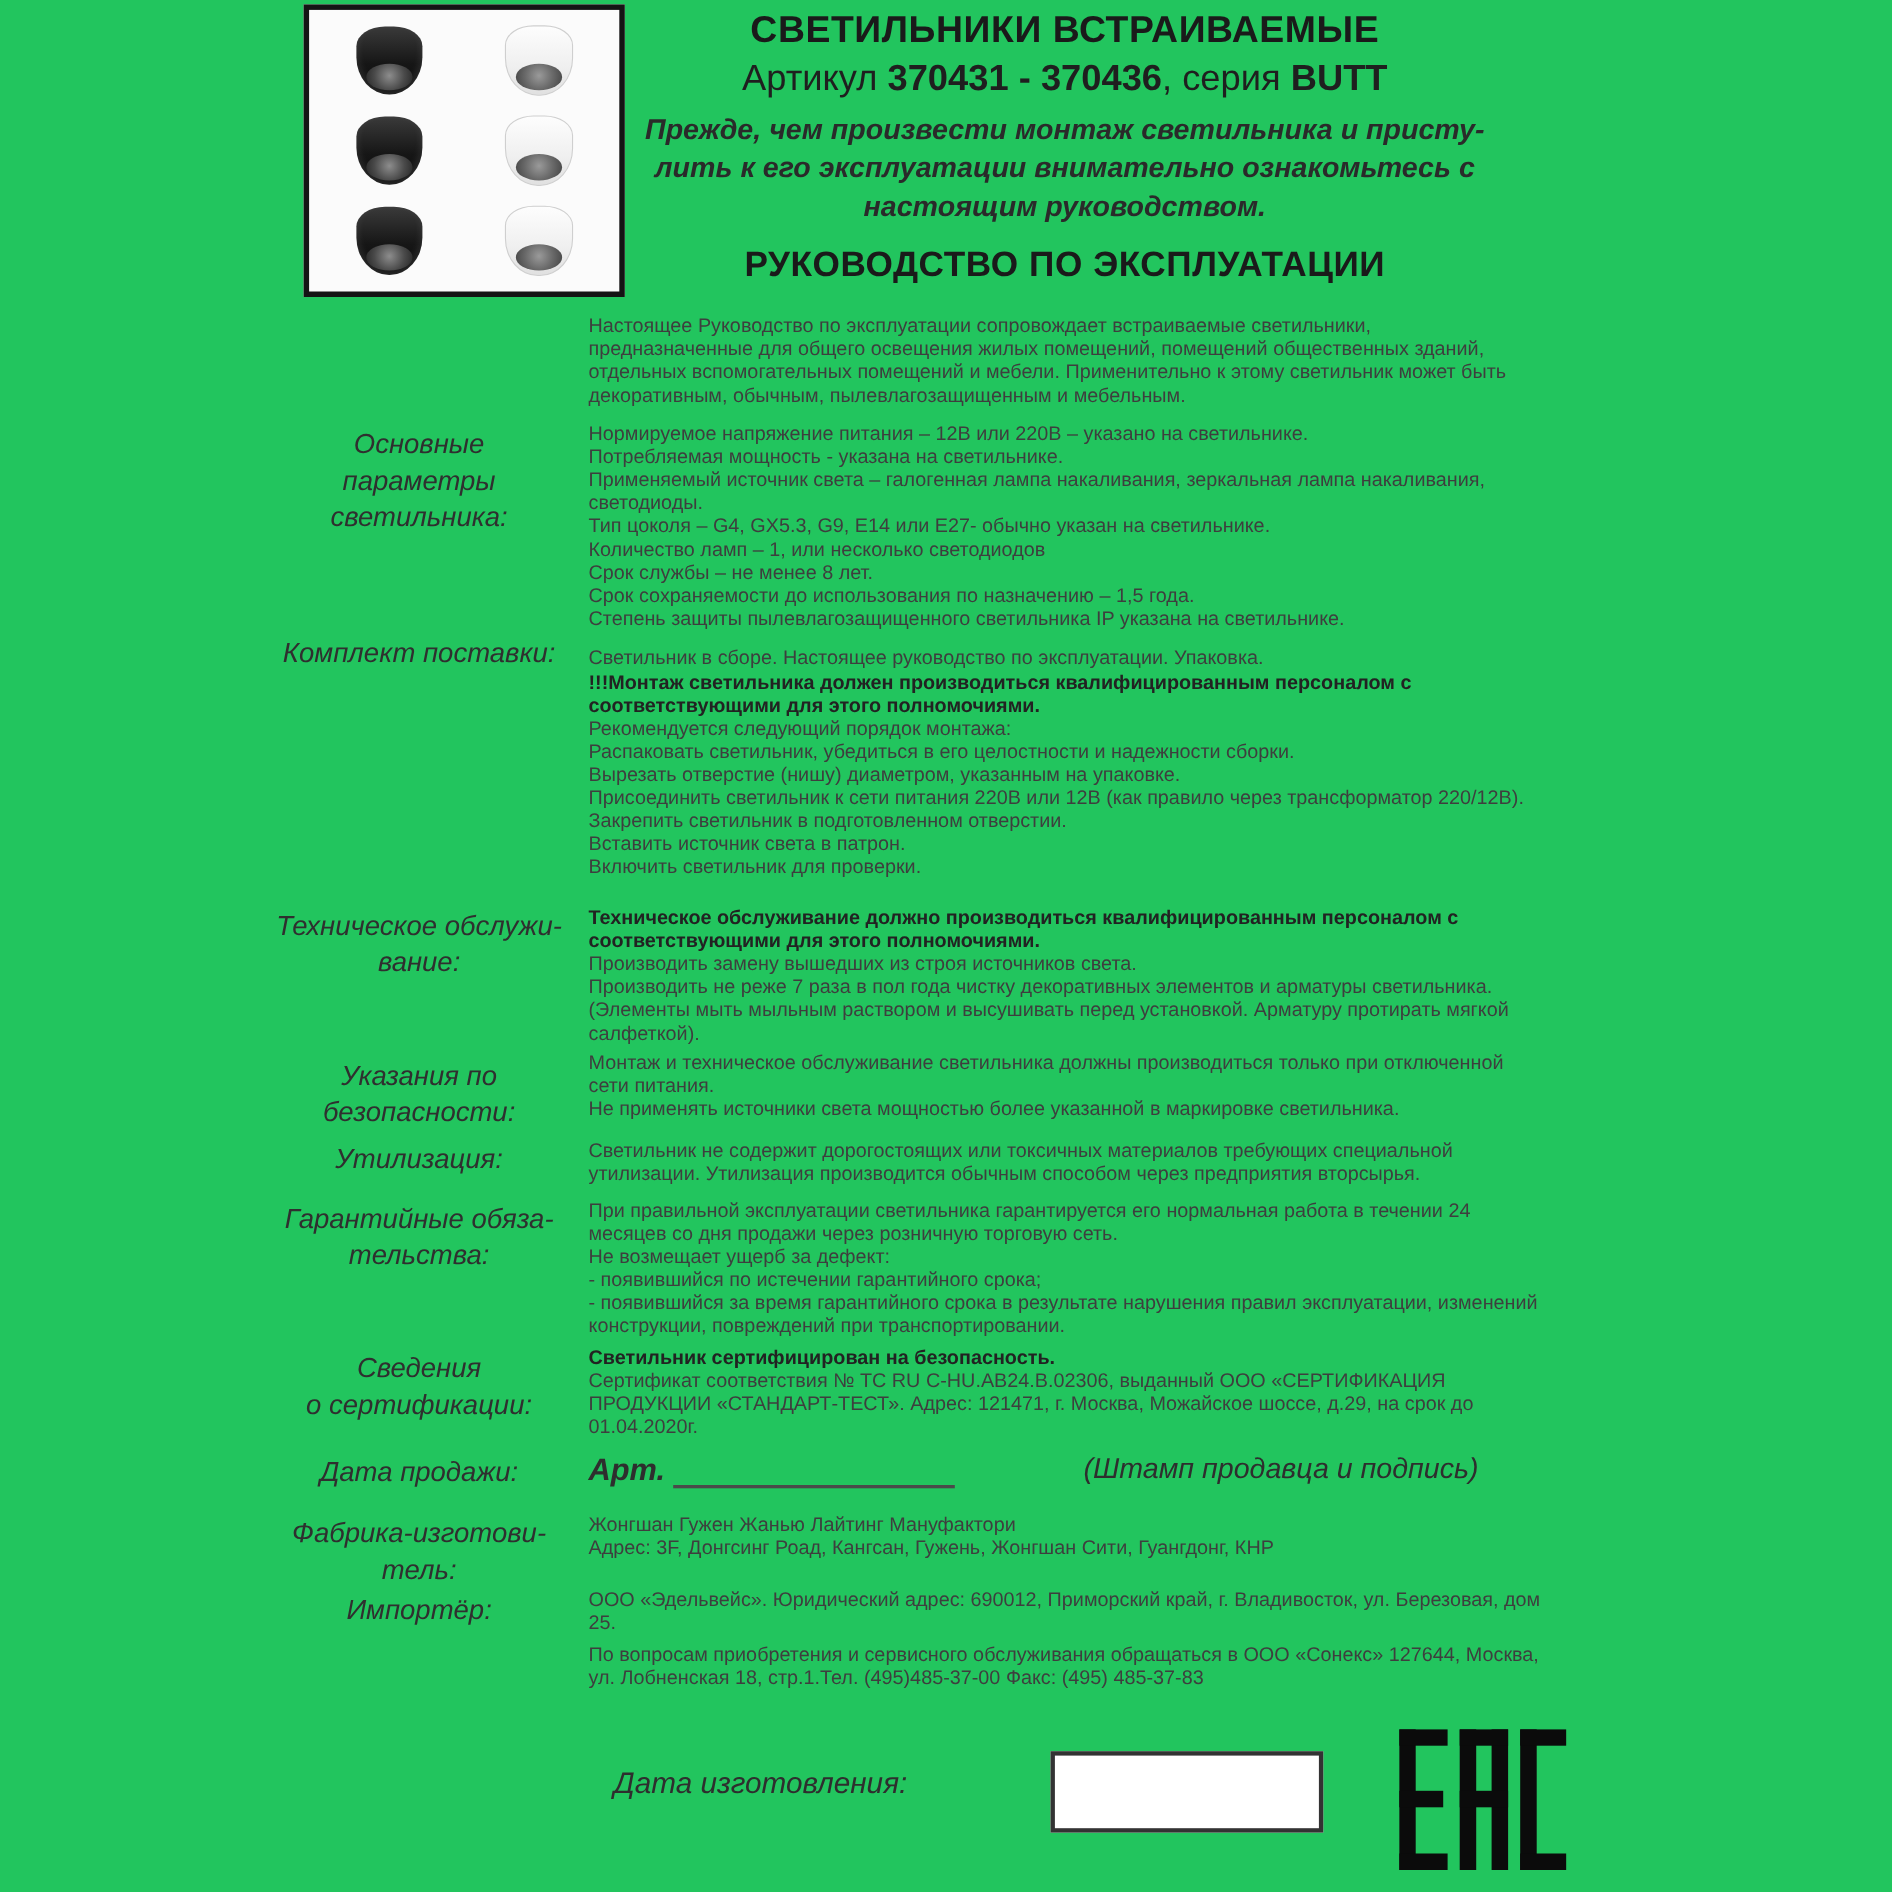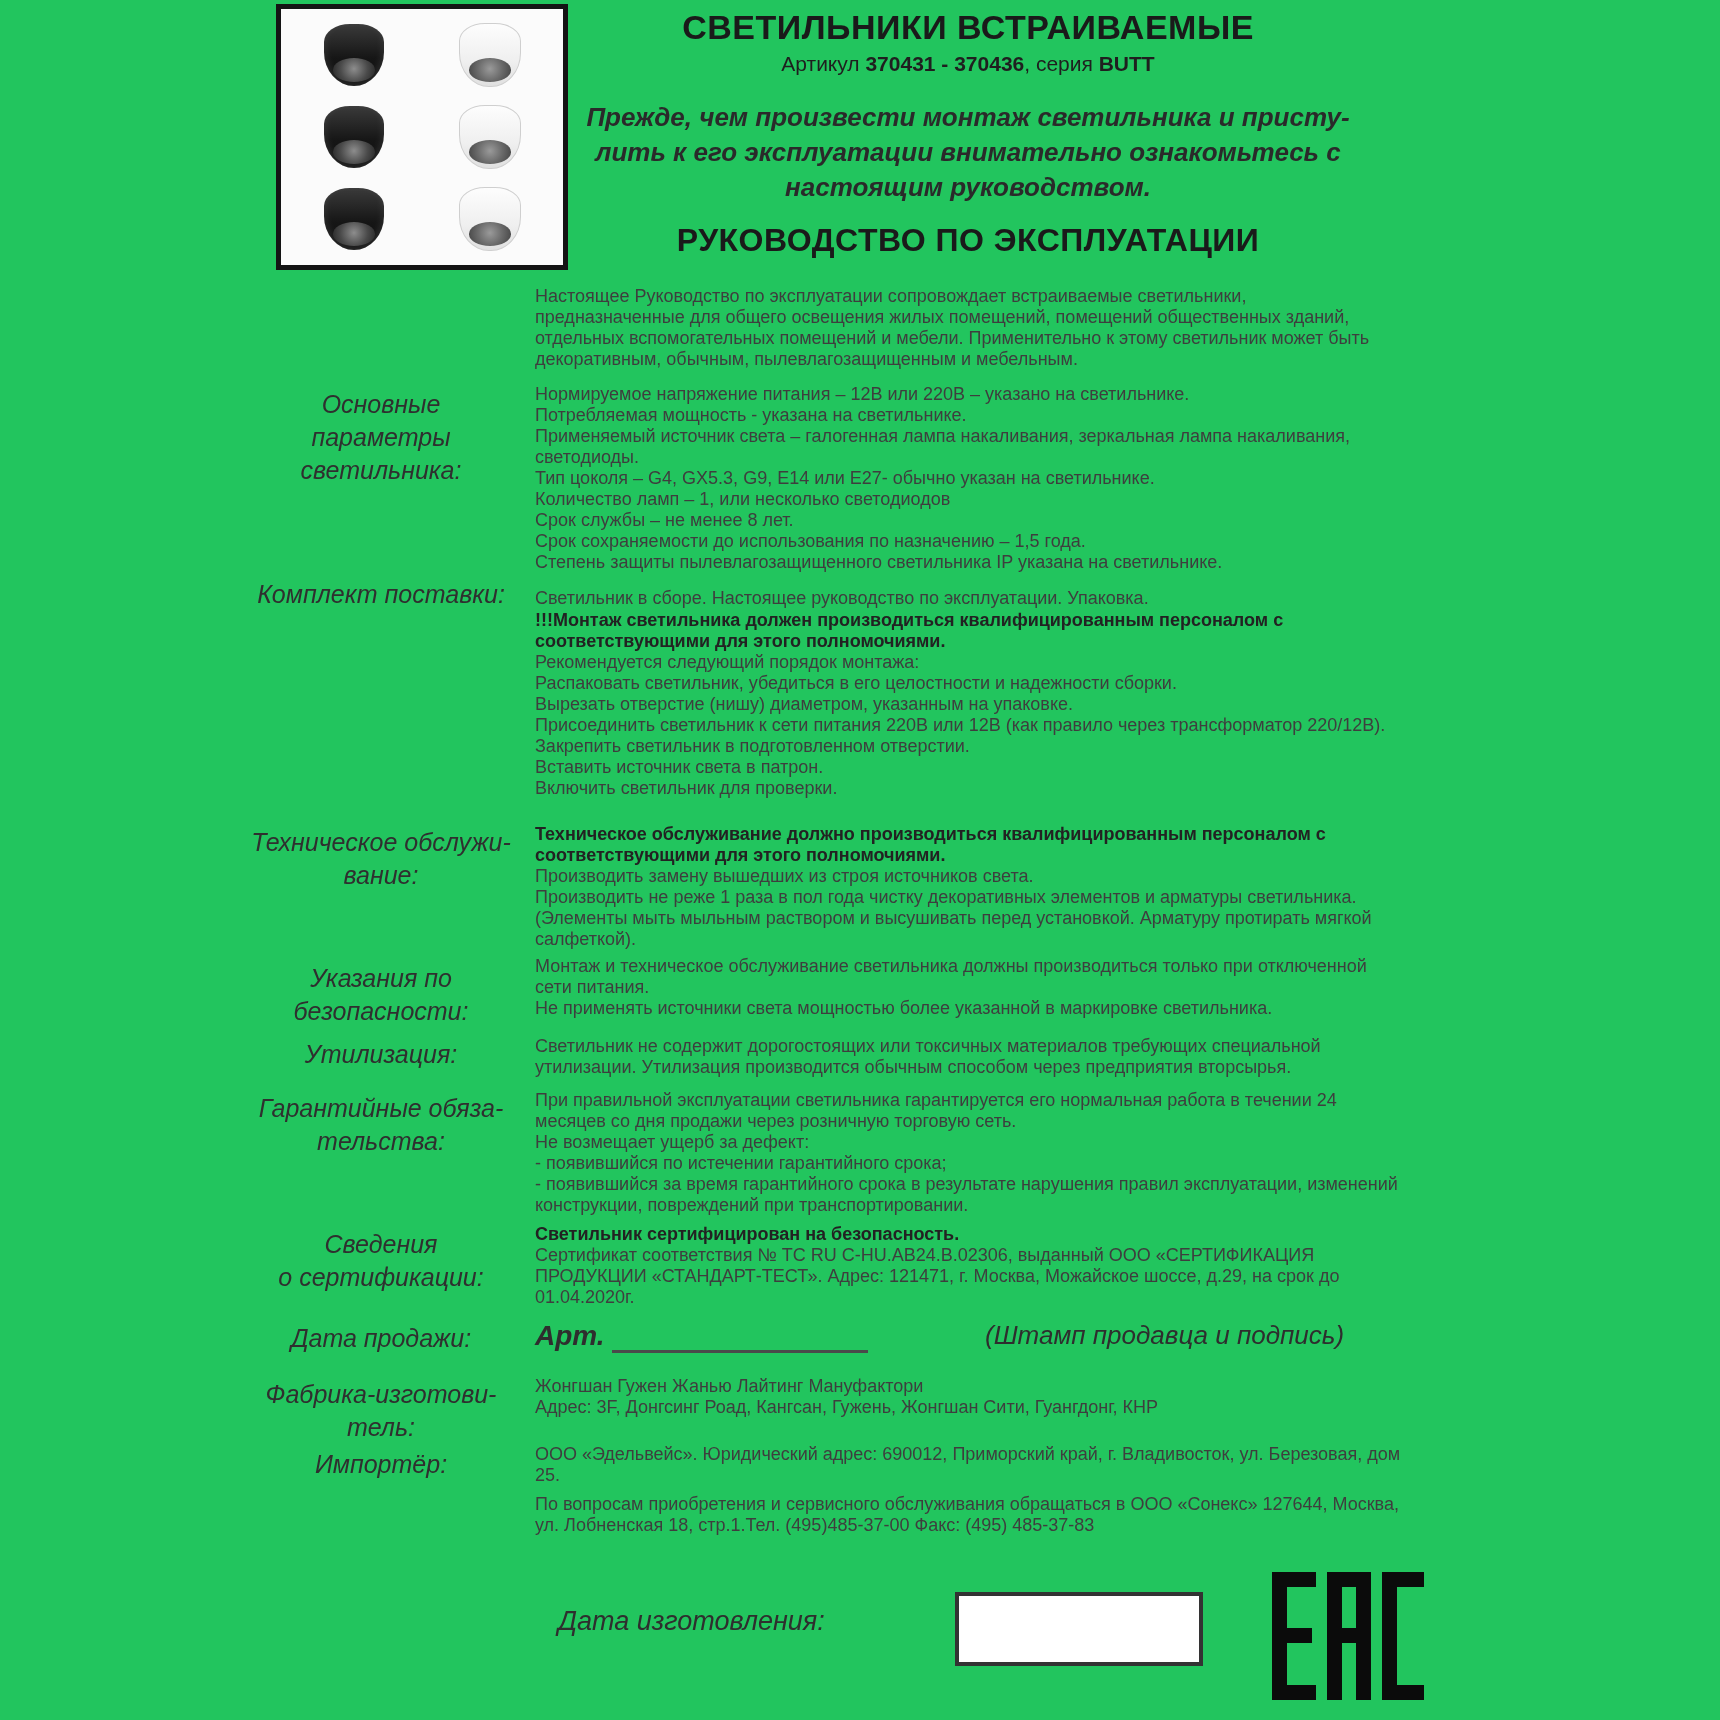--- a/index.html
+++ b/index.html
@@ -3,21 +3,21 @@
 <meta charset="utf-8">
 <style>
   html,body{margin:0;padding:0;background:#ffffff;}
   .page{
     position:relative;width:1720px;height:1720px;background:#22c55e;
     font-family:"Liberation Sans", sans-serif;color:#3e3e3e;overflow:hidden;
   }
   
   .hdr{position:absolute;left:535px;width:866px;text-align:center;color:#1a1a1a;}
   .hdr-title{top:8px;font-size:34px;font-weight:bold;letter-spacing:0.5px;}
-  .hdr-sub{top:52px;font-size:21px;color:#1f1f1f;}
+  .hdr-sub{top:52px;font-size:33px;color:#1f1f1f;}
   .hdr-sub .b{font-weight:bold;}
   .hdr-notice{top:100px;font-size:26px;font-weight:bold;font-style:italic;line-height:35px;white-space:pre-line;color:#2a2a2a;}
   .hdr-manual{top:222px;font-size:32px;font-weight:bold;letter-spacing:0.5px;}
   
   .label{
     position:absolute;left:250px;width:262px;text-align:center;
     font-style:italic;font-size:25px;line-height:33px;color:#2f2f2f;white-space:pre-line;
   }
   
   .body{
@@ -92,21 +92,21 @@
 Вырезать отверстие (нишу) диаметром, указанным на упаковке.
 Присоединить светильник к сети питания 220В или 12В (как правило через трансформатор 220/12В).
 Закрепить светильник в подготовленном отверстии.
 Вставить источник света в патрон.
 Включить светильник для проверки.</div>
 
   <div class="label" style="top:826px">Техническое обслужи-
 вание:</div>
   <div class="body bold" style="top:824px">Техническое обслуживание должно производиться квалифицированным персоналом с соответствующими для этого полномочиями.</div>
   <div class="body" style="top:866px">Производить замену вышедших из строя источников света.
-Производить не реже 1 раза в пол года чистку декоративных элементов и арматуры светильника. (Элементы мыть мыльным раствором и высушивать перед установкой. Арматуру протирать мягкой салфеткой).</div>
+Производить не реже 7 раза в пол года чистку декоративных элементов и арматуры светильника. (Элементы мыть мыльным раствором и высушивать перед установкой. Арматуру протирать мягкой салфеткой).</div>
 
   <div class="label" style="top:962px">Указания по
 безопасности:</div>
   <div class="body" style="top:956px">Монтаж и техническое обслуживание светильника должны производиться только при отключенной сети питания.
 Не применять источники света мощностью более указанной в маркировке светильника.</div>
 
   <div class="label" style="top:1038px">Утилизация:</div>
   <div class="body" style="top:1036px">Светильник не содержит дорогостоящих или токсичных материалов требующих специальной утилизации. Утилизация производится обычным способом через предприятия вторсырья.</div>
 
   <div class="label" style="top:1092px">Гарантийные обяза-

